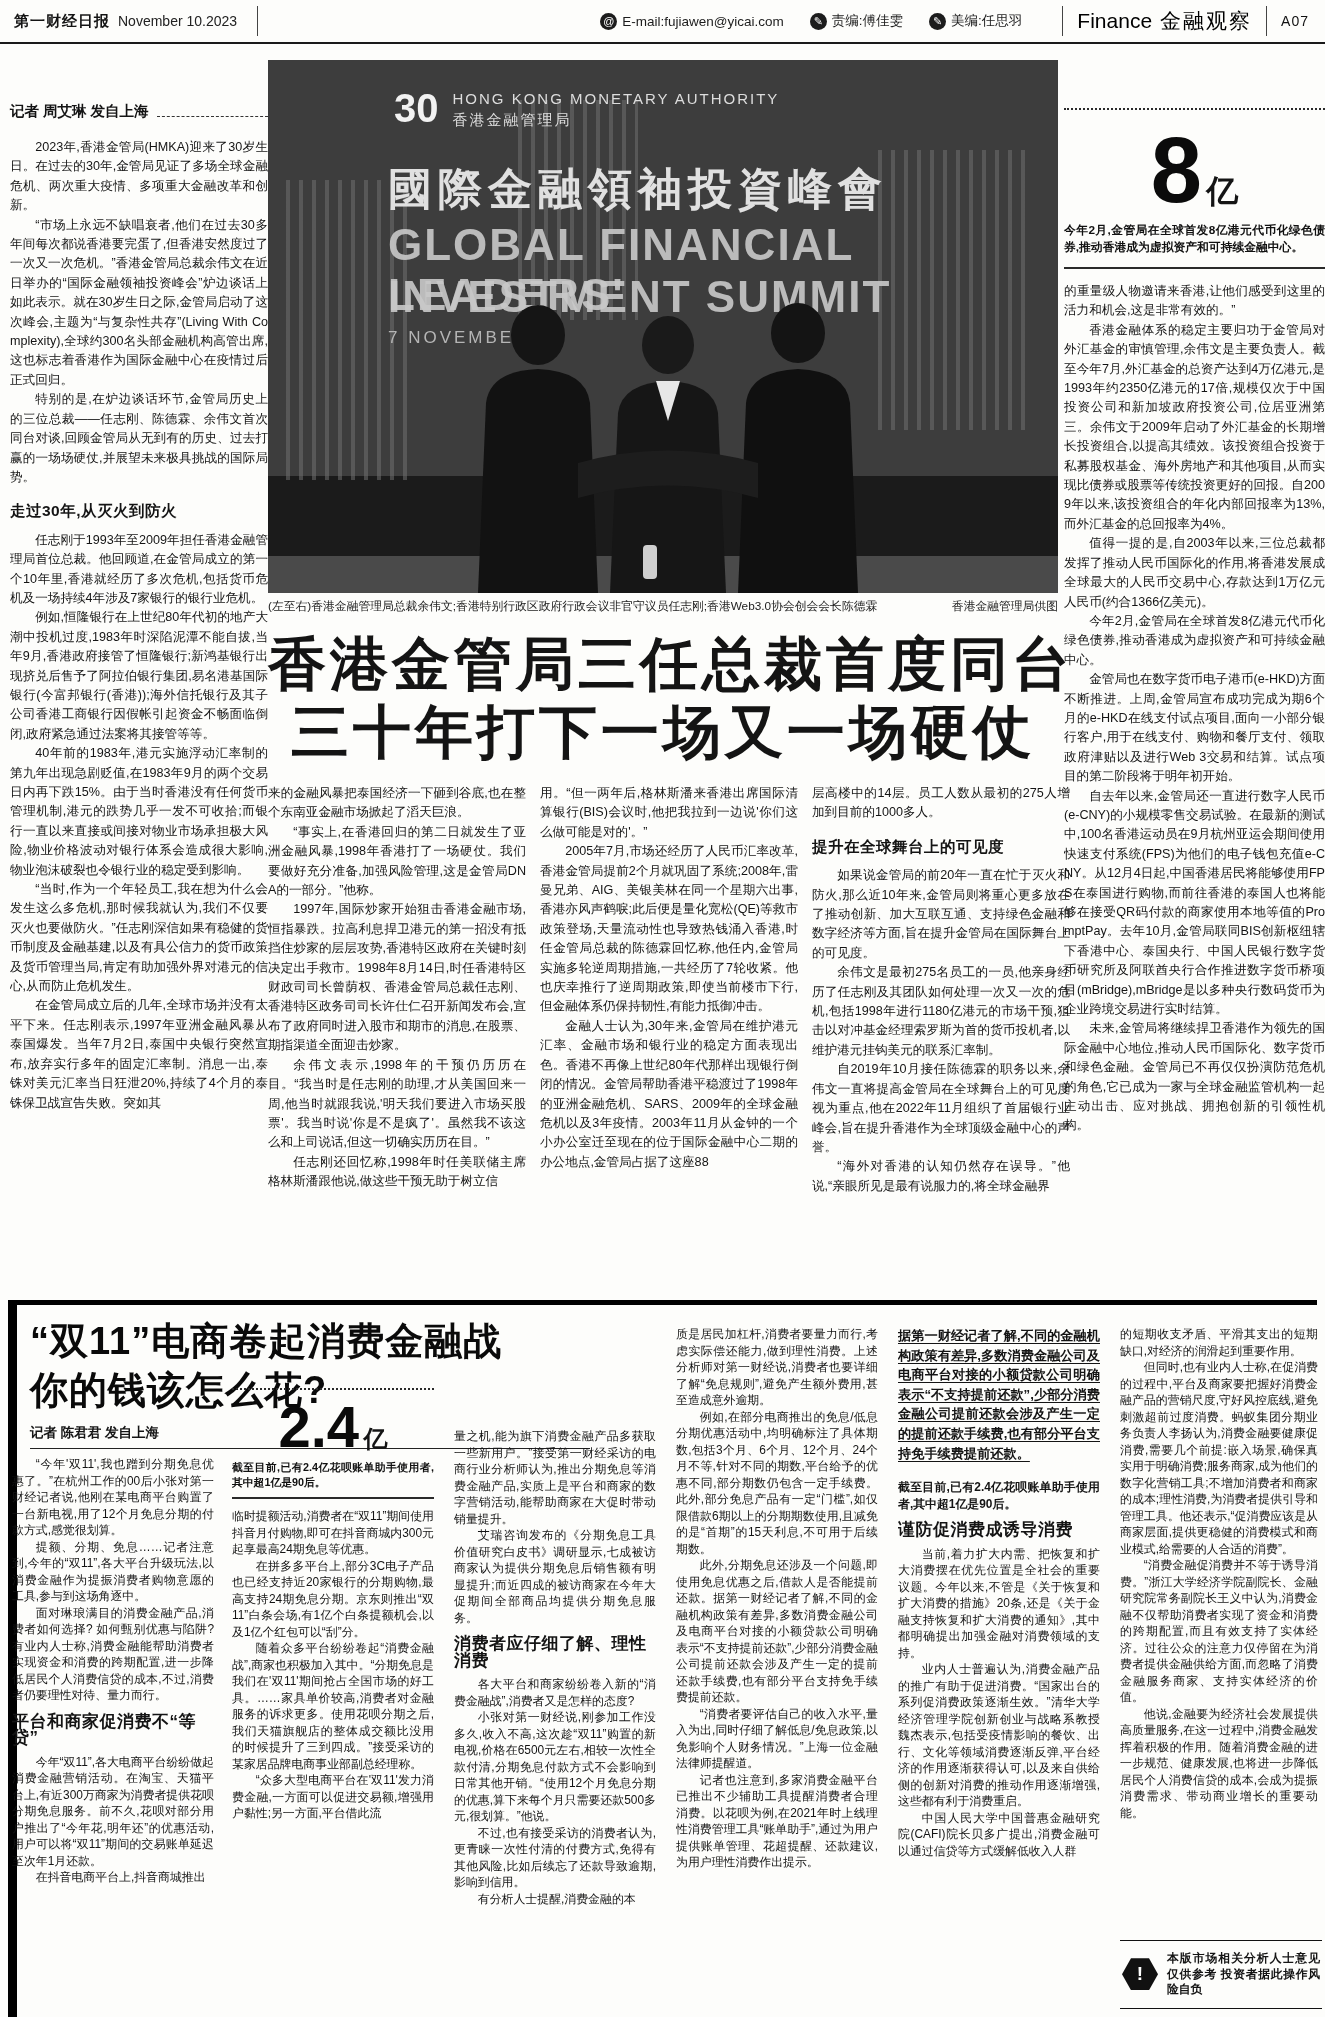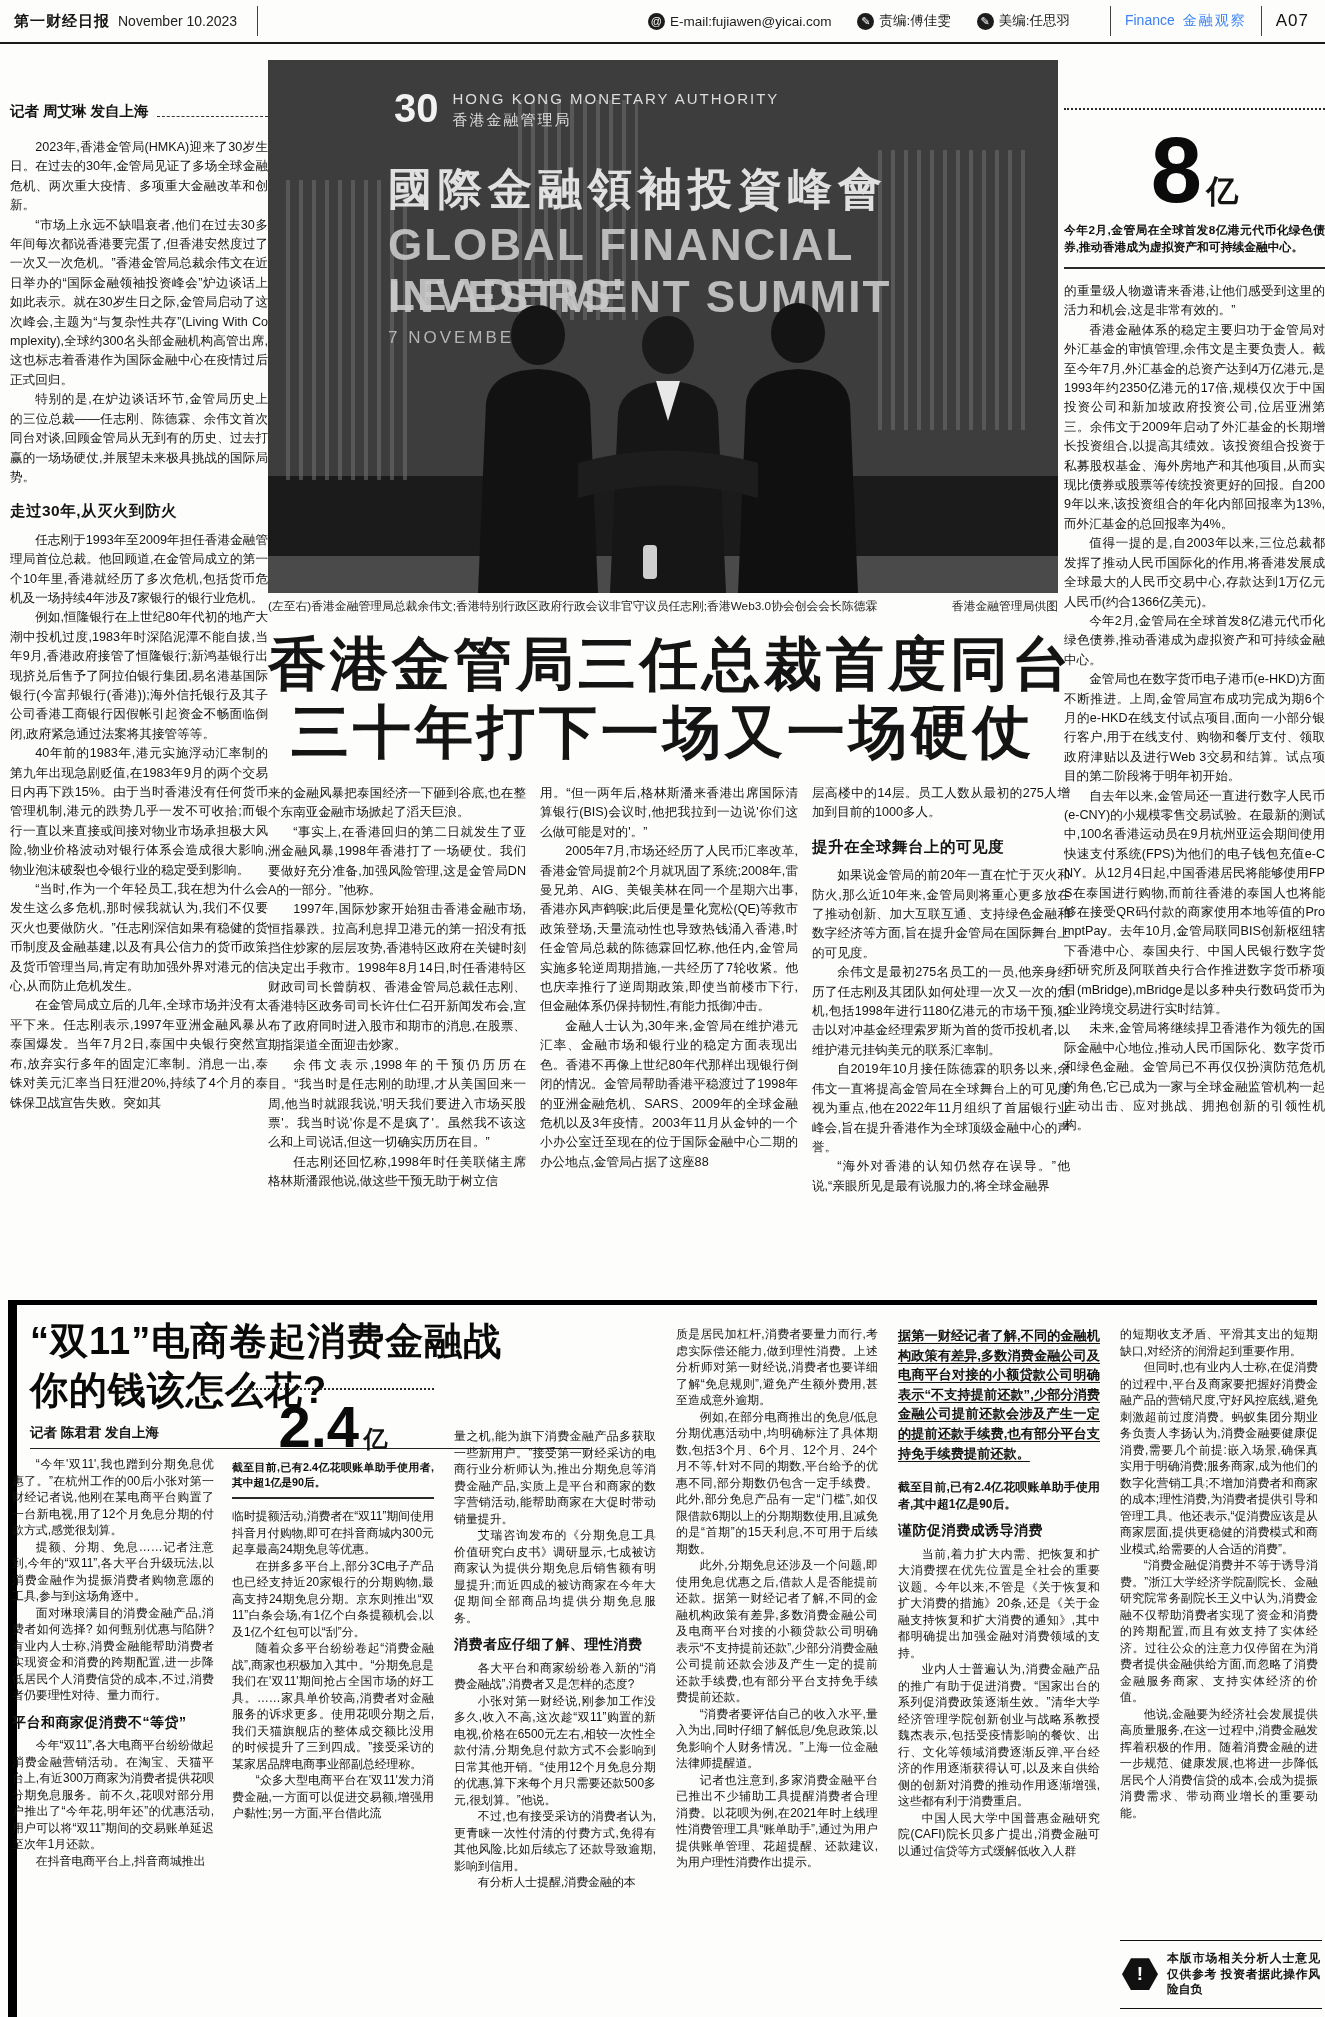--- a/index.html
+++ b/index.html
@@ -7,30 +7,30 @@
        font-family:"Liberation Sans","DejaVu Sans",sans-serif;overflow:hidden;}
   .abs{position:absolute;}
   
   .masthead{left:0;top:0;width:1325px;height:42px;border-bottom:2px solid #1a1a1a;display:flex;align-items:center;}
   .mh-paper{font-weight:bold;font-size:15px;margin-left:14px;letter-spacing:1px;}
   .mh-date{font-size:14px;margin-left:8px;color:#222;}
   .vdiv{width:1px;background:#444;height:30px;margin:0 14px;}
   .mh-item{display:flex;align-items:center;font-size:13.5px;color:#1c1c1c;margin-right:26px;white-space:nowrap;}
   .cicon{display:inline-flex;align-items:center;justify-content:center;width:17px;height:17px;border-radius:50%;
          background:#1c1c1c;color:#fff;font-size:11px;margin-right:5px;line-height:1;}
-  .mh-section{font-size:14px;color:#3b82f6;white-space:nowrap;}
+  .mh-section{font-size:21px;color:#000000;white-space:nowrap;}
   .mh-section .cn{margin-left:8px;letter-spacing:2px;}
-  .mh-page{font-size:17px;color:#111;letter-spacing:1px;}
+  .mh-page{font-size:14px;color:#111;letter-spacing:1px;}
   
   .art p{margin:0;text-indent:2em;text-align:justify;word-break:break-all;}
   .art p.cont{text-indent:0;}
   .art h3{margin:14px 0 10px;font-size:15.5px;letter-spacing:0.5px;}
   .s1col{font-size:12.6px;line-height:19.4px;overflow:hidden;}
   .s2col{font-size:11.9px;line-height:16.5px;overflow:hidden;}
-  .s2col h3{font-size:14px;margin:10px 0 7px;}
+  .s2col h3{font-size:17px;margin:10px 0 7px;}
   .byline1{display:flex;align-items:flex-end;}
   .byline1 .bl{font-weight:bold;font-size:14.5px;white-space:nowrap;}
   .byline1 .dash{flex:1;border-bottom:1.5px dashed #333;margin:0 0 4px 8px;}
   
   .photo{background:linear-gradient(#3d3d3d 0 78%,#1b1b1b 78% 93%,#4a4a4a 93%);overflow:hidden;}
   .bars{position:absolute;background:repeating-linear-gradient(90deg,#6e6e6e 0 4px,rgba(0,0,0,0) 4px 13px);opacity:.55;}
   .ph-org{position:absolute;left:120px;top:26px;color:#e8e8e8;display:flex;align-items:center;gap:14px;}
   .ph-logo{font-size:40px;font-weight:900;color:#f2f2f2;margin-left:6px;}
   .ph-orgtxt{font-size:15px;letter-spacing:2px;line-height:21px;color:#ddd;}
   .ph-cn{position:absolute;left:120px;top:100px;font-size:44px;font-weight:700;color:#e0e0e0;letter-spacing:6px;}

